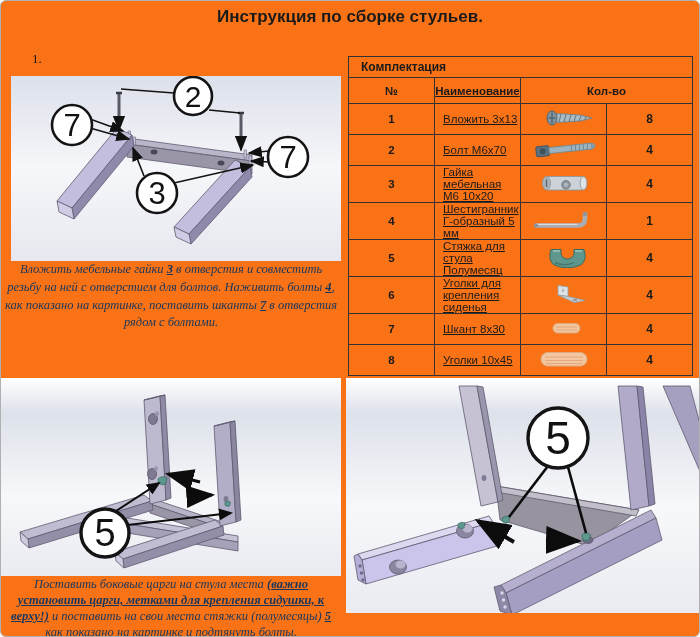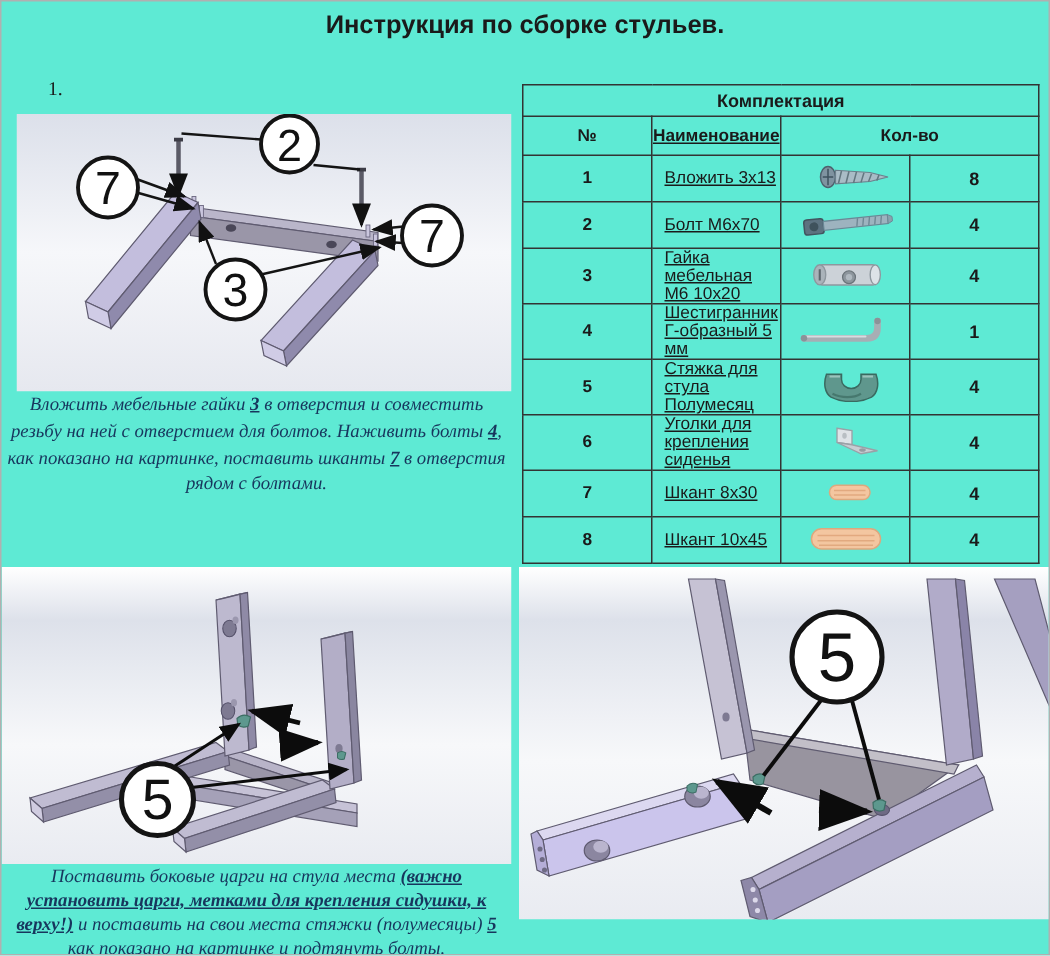--- a/index.html
+++ b/index.html
@@ -1,18 +1,18 @@
 <!DOCTYPE html>
 <html><head>
 <meta charset="utf-8">
 <style>
   html,body{margin:0;padding:0;background:#ffffff;}
   .page{
-    position:relative;width:698px;height:635px;background:#5eead4;
-    border:1px solid #b0b0b0;border-radius:0;overflow:hidden;
+    position:relative;width:698px;height:635px;background:#f97316;
+    border:1px solid #b0b0b0;border-radius:6px;overflow:hidden;
     font-family:"Liberation Sans",sans-serif;
   }
   .title{
     position:absolute;top:6px;left:0;width:100%;text-align:center;
     font-size:17px;font-weight:bold;color:#1a1a1a;
   }
   .step{
     position:absolute;left:31px;top:50px;display:flex;gap:15px;
     font-family:"Liberation Serif",serif;font-size:13px;color:#1a1a1a;
   }
@@ -22,21 +22,21 @@
   }
   .para1{left:2px;top:260px;width:336px;}
   .para2{left:2px;top:575px;width:336px;line-height:1.28;}
   .ref,.emph{font-weight:bold;text-decoration:underline;}
   
   .parts{
     position:absolute;left:347px;top:55px;width:345px;border-collapse:collapse;
     font-size:11.5px;color:#1a1a1a;table-layout:fixed;
   }
   .parts th,.parts td{border:1px solid #333333;padding:0;}
-  .parts .t-title{height:20px;font-weight:bold;font-size:12px;text-align:center;}
+  .parts .t-title{height:20px;font-weight:bold;font-size:12px;text-align:left;padding-left:12px;}
   .parts thead .hdr th{height:25px;font-weight:bold;text-align:center;}
   .parts tbody td{height:30px;}
   .c-num{width:30px;text-align:center;font-weight:bold;}
   .c-name{width:174px;text-align:left;padding-left:8px !important;text-decoration:underline;}
   .c-img{width:107px;text-align:center;}
   .c-qty{width:32px;text-align:center;font-weight:bold;font-size:12px;}
   .dia{position:absolute;display:block;}
   .co-circle{fill:#ffffff;stroke:#141414;}
   .co-txt{font-family:"Liberation Sans",sans-serif;fill:#111111;text-anchor:middle;}
   .ldr{stroke:#141414;fill:none;}
@@ -245,21 +245,21 @@
           <svg width="84" height="22" viewBox="0 0 84 22">
             <rect x="31" y="6.5" width="27" height="9.5" rx="4.7" fill="#f3c6a0" stroke="#dca87e"></rect>
             <line x1="34" y1="10" x2="55" y2="10" stroke="#e2a97f"></line>
             <line x1="34" y1="13" x2="55" y2="13" stroke="#e2a97f"></line>
           </svg>
         </td>
         <td class="c-qty">4</td>
       </tr>
       <tr>
         <td class="c-num">8</td>
-        <td class="c-name">Шкант 10х45</td>
+        <td class="c-name">Уголки 10х45</td>
         <td class="c-img">
           <svg width="84" height="22" viewBox="0 0 84 22">
             <rect x="19" y="4.5" width="46" height="13.5" rx="6.7" fill="#f3c6a0" stroke="#dca87e"></rect>
             <line x1="23" y1="9" x2="61" y2="9" stroke="#e2a97f"></line>
             <line x1="23" y1="12.5" x2="61" y2="12.5" stroke="#e2a97f"></line>
             <line x1="24" y1="15.5" x2="60" y2="15.5" stroke="#e2a97f"></line>
           </svg>
         </td>
         <td class="c-qty">4</td>
       </tr>

